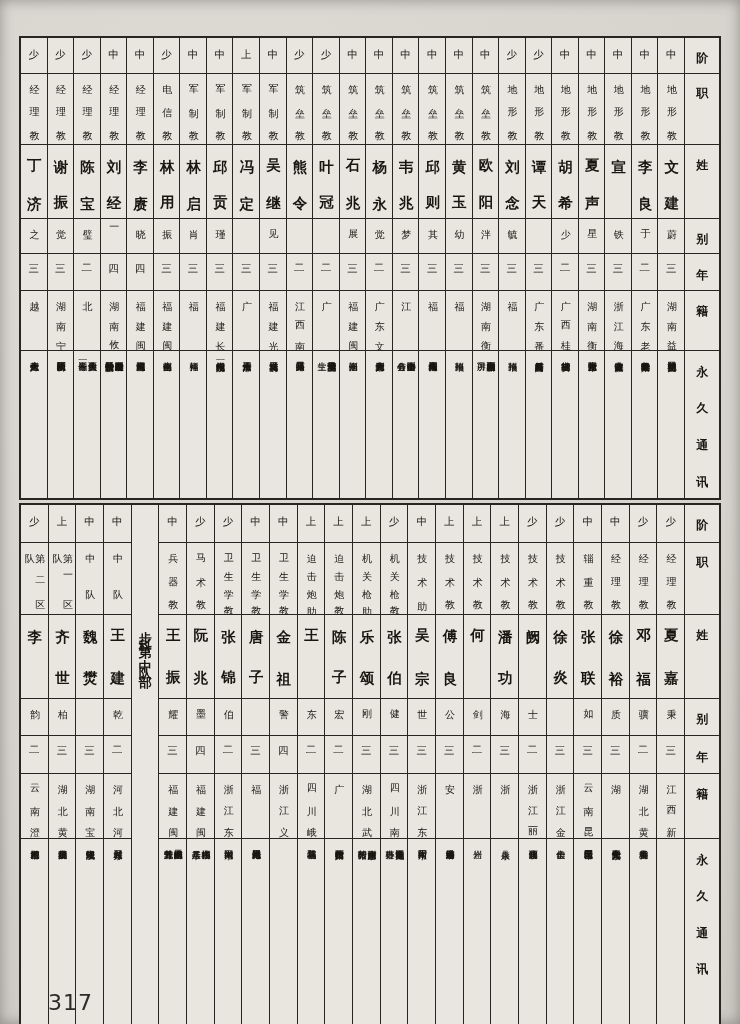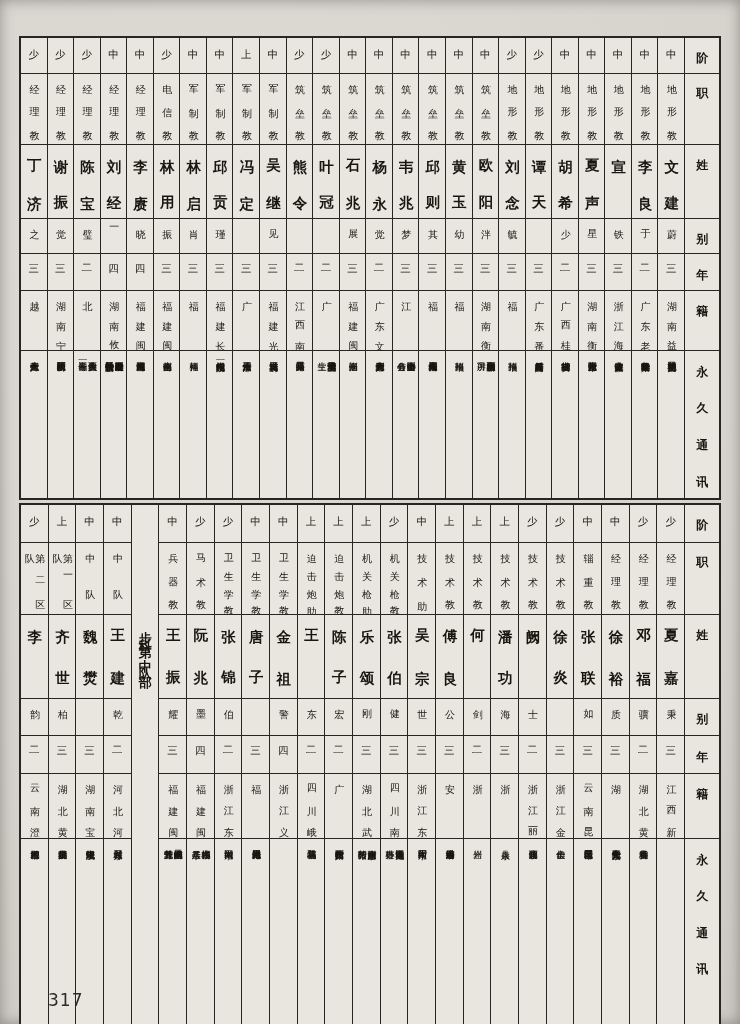--- a/index.html
+++ b/index.html
@@ -38,21 +38,21 @@
   .vtext{writing-mode:vertical-rl;text-orientation:upright;height:100%;}
   .vline{display:block;height:100%;text-align:justify;text-align-last:justify;padding:2px 0;}
   .addr .vline{text-align:start;text-align-last:auto;padding-top:4px;line-height:1.08;}
   .hcell{font-weight:700;font-size:12px;background:#e9e6e0;}
   .hcell .vline{padding:4px 0;}
   .seccol .cell{border-bottom:none;height:100%;font-size:13px;font-weight:700;}
   .seccell .vline{text-align:start;text-align-last:auto;padding-top:116px;letter-spacing:.55em;}
   .pagenum{
     position:absolute;left:48px;top:990px;
     font-family:"DejaVu Sans","Liberation Sans",sans-serif;
-    font-size:17px;color:#2c2b26;letter-spacing:1px;
+    font-size:22px;color:#2c2b26;letter-spacing:1px;
   }
 </style>
 </head>
 <body>
 
 <div class="sheet">
   <div class="rtable t1" id="table1">
       <div class="col hdrcol">
         <div class="cell hcell h0">
           <div class="vtext">

